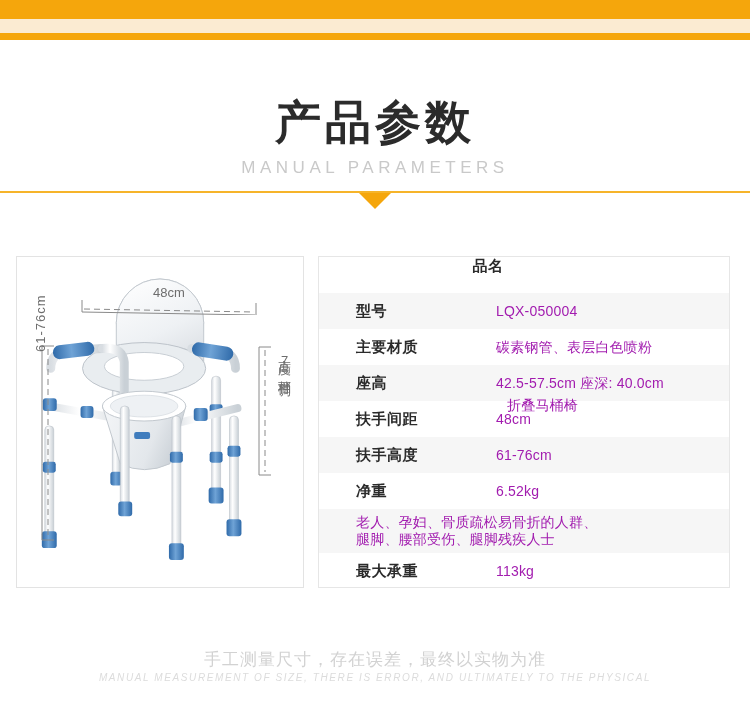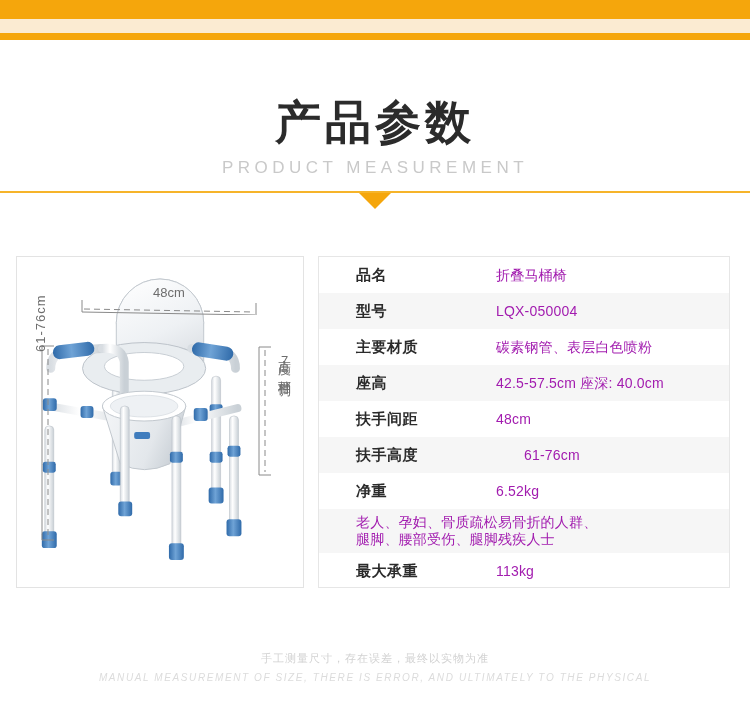--- a/index.html
+++ b/index.html
@@ -107,41 +107,41 @@
     color:#a21caf;
     font-family:"Liberation Sans","DejaVu Sans",sans-serif;
     line-height:17px;
     white-space:pre-line;
     letter-spacing:0.2px;
   }
 
   
   #footer-note { position:absolute; left:0; top:648px; width:750px; text-align:center; }
   #footer-cn {
-    font-size:11px; color:#d2d2d2; letter-spacing:1px; line-height:22px;
+    font-size:17px; color:#d2d2d2; letter-spacing:1px; line-height:22px;
     font-family:"DejaVu Sans","Liberation Sans",sans-serif;
   }
   #footer-en {
     font-size:10px; color:#dcdcdc; letter-spacing:1.6px; line-height:16px;
     font-family:"Liberation Sans",sans-serif;
     font-style:italic;
   }
 </style>
 </head>
 <body>
 
 <div id="top-bars">
   <div class="bar-orange-thick"></div>
   <div class="bar-cream"></div>
   <div class="bar-orange-thin"></div>
 </div>
 
 <div id="title-block">
   <div id="page-title">产品参数</div>
-  <div id="page-subtitle">PRODUCT MEASUREMENT</div>
+  <div id="page-subtitle">MANUAL PARAMETERS</div>
 </div>
 
 <div id="divider-rule"></div>
 <div id="divider-triangle"></div>
 
 <div id="product-image-panel">
 
   <svg id="product-photo" viewBox="0 0 288 332" xmlns="http://www.w3.org/2000/svg">
     <defs>
       <linearGradient id="tube" x1="0" y1="0" x2="1" y2="0">
@@ -232,21 +232,21 @@
 
   <svg style="position:absolute;left:240px;top:88px;" width="16" height="132" xmlns="http://www.w3.org/2000/svg">
     <path d="M14 2 L2 2 M2 2 L2 130 M2 130 L14 130" stroke="#8a8a8a" stroke-width="1" fill="none"></path>
     <line x1="8" y1="5" x2="8" y2="127" stroke="#8a8a8a" stroke-width="1" stroke-dasharray="6 4"></line>
   </svg>
   <div class="dim-label" id="dim-adjust-label">高度7档可调</div>
 </div>
 
 <div id="spec-table">
 
-  <div class="spec-row" style="height:36px;">
+  <div class="spec-row" style="height:36px;flex-direction:column;">
     <div class="spec-label">品名</div>
     <div class="spec-value">折叠马桶椅</div>
   </div>
 
   <div class="spec-row zebra" style="height:36px;">
     <div class="spec-label">型号</div>
     <div class="spec-value">LQX-050004</div>
   </div>
 
   <div class="spec-row" style="height:36px;">
@@ -257,21 +257,21 @@
   <div class="spec-row zebra" style="height:36px;">
     <div class="spec-label">座高</div>
     <div class="spec-value">42.5-57.5cm  座深: 40.0cm</div>
   </div>
 
   <div class="spec-row" style="height:36px;">
     <div class="spec-label">扶手间距</div>
     <div class="spec-value">48cm</div>
   </div>
 
-  <div class="spec-row zebra" style="height:36px;gap:28px;">
+  <div class="spec-row zebra" style="height:36px;">
     <div class="spec-label">扶手高度</div>
     <div class="spec-value">61-76cm</div>
   </div>
 
   <div class="spec-row" style="height:36px;">
     <div class="spec-label">净重</div>
     <div class="spec-value">6.52kg</div>
   </div>
 
   <div class="spec-row zebra" style="height:44px;">

